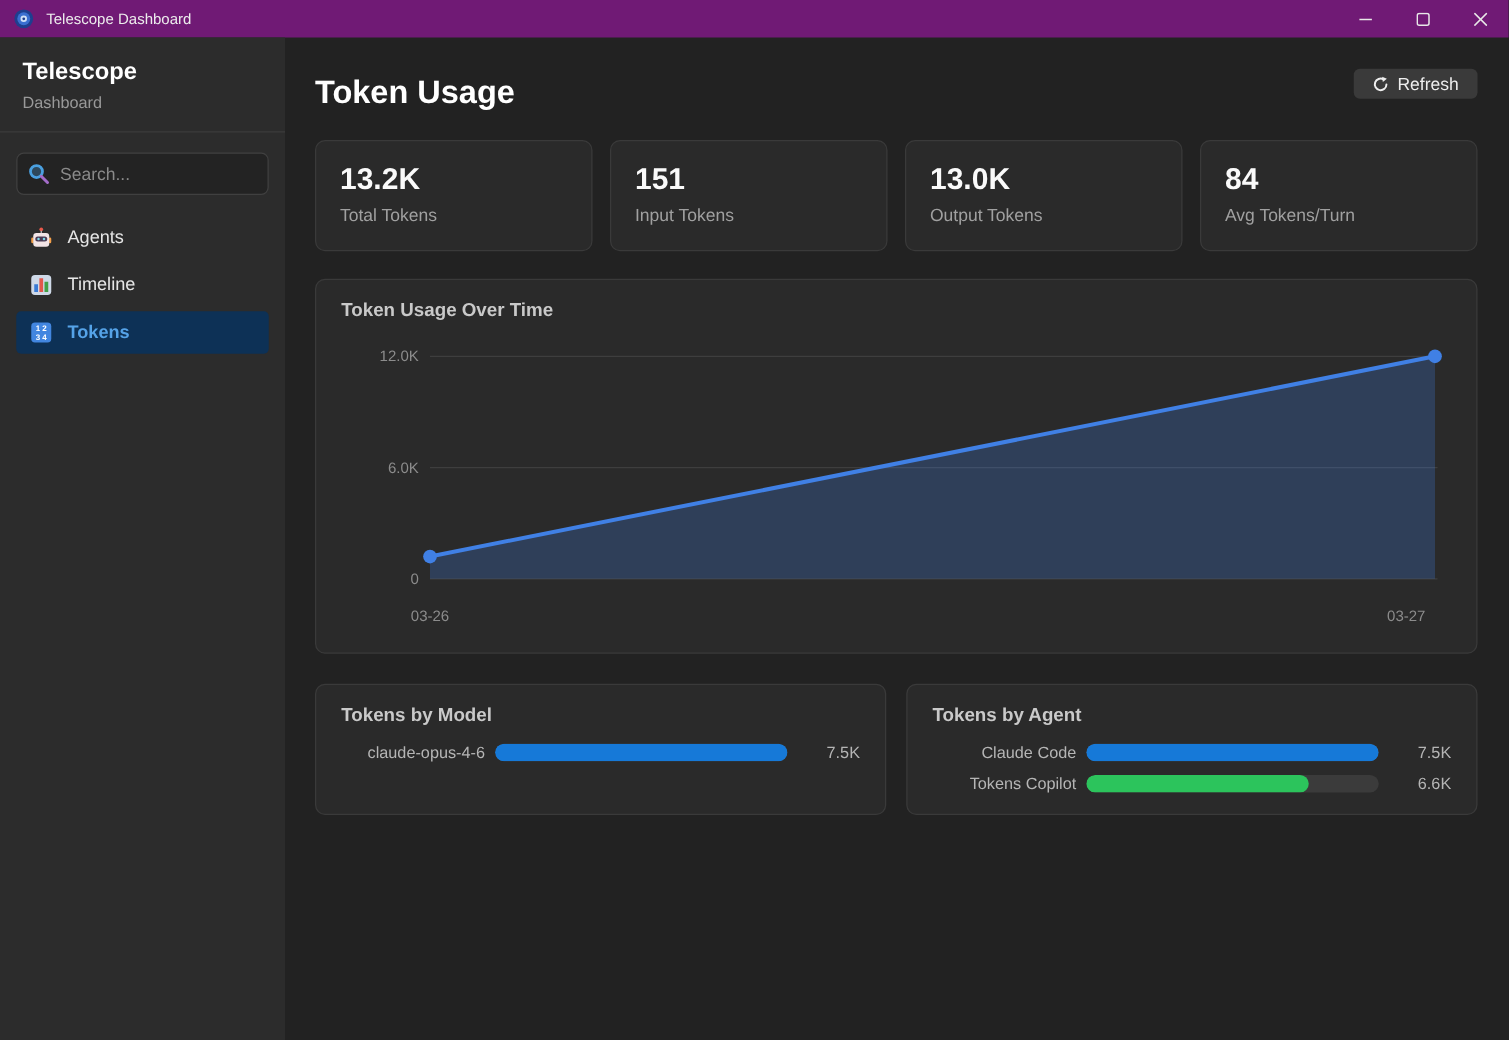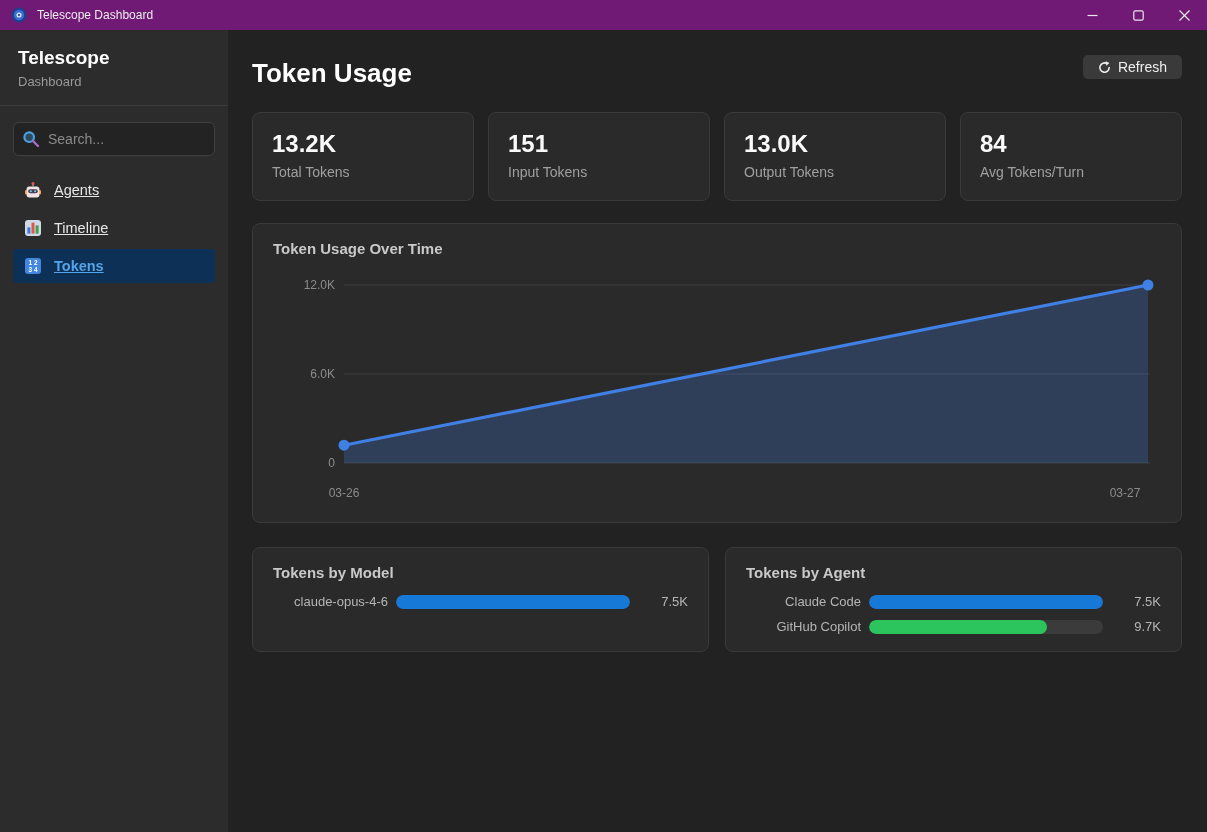--- a/index.html
+++ b/index.html
@@ -30,21 +30,21 @@
     width:100%; height:34px; background:#232323; border:1px solid #404040;
     border-radius:6px; color:#dddddd; padding:0 10px 0 34px; font-size:14px;
     font-family:"Liberation Sans", sans-serif; outline:none;
   }
   .search-input::placeholder { color:#8a8a8a; }
   .search-icon { position:absolute; left:9px; top:8px; width:18px; height:18px; }
 
   .nav { padding:2px 13px; }
   .nav-item {
     display:flex; align-items:center; gap:12px; padding:8px 11px;
-    border-radius:4px; margin-bottom:4px; font-size:14.5px; color:#e6e6e6; cursor:default;text-decoration:underline;
+    border-radius:4px; margin-bottom:4px; font-size:14.5px; color:#e6e6e6; cursor:default;
   }
   .nav-item.selected { background:#0d3156; color:#55a3e8; font-weight:bold; }
   .nav-icon { width:18px; height:18px; flex-shrink:0; }
 
   
   .main { flex:1; padding:20px 27px 0 24px; }
   .main-header { display:flex; align-items:flex-start; justify-content:space-between; }
   .page-title { font-size:26px; font-weight:bold; color:#ffffff; margin-top:8px; }
   .refresh-btn {
     background:#3a3a3a; border:none; color:#eeeeee; border-radius:5px;
@@ -224,24 +224,24 @@
         <div class="card-title">Tokens by Agent</div>
         <div class="bar-rows" id="agent-bars">
             <div class="bar-row">
               <span class="bar-label">Claude Code</span>
               <div class="bar-track" style="background: rgb(59, 59, 59);">
                 <div class="bar-fill" style="width: 100%; background: rgb(22, 121, 216);"></div>
               </div>
               <span class="bar-value">7.5K</span>
             </div>
             <div class="bar-row">
-              <span class="bar-label">GitHub Copilot</span>
+              <span class="bar-label">Tokens Copilot</span>
               <div class="bar-track" style="background: rgb(59, 59, 59);">
                 <div class="bar-fill" style="width: 76%; background: rgb(44, 196, 92);"></div>
               </div>
-              <span class="bar-value">9.7K</span>
+              <span class="bar-value">6.6K</span>
             </div>
           </div>
       </div>
     </div>
 
   </div>
 </div>
 
 </body></html>

